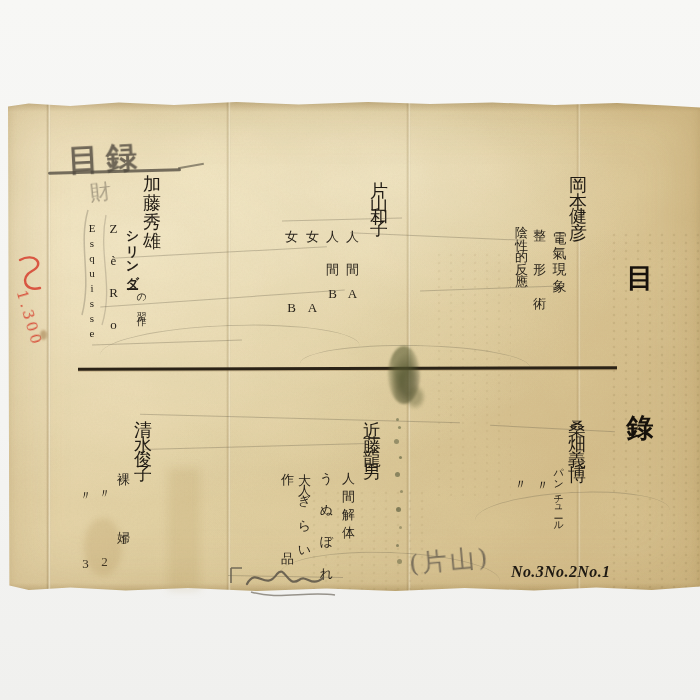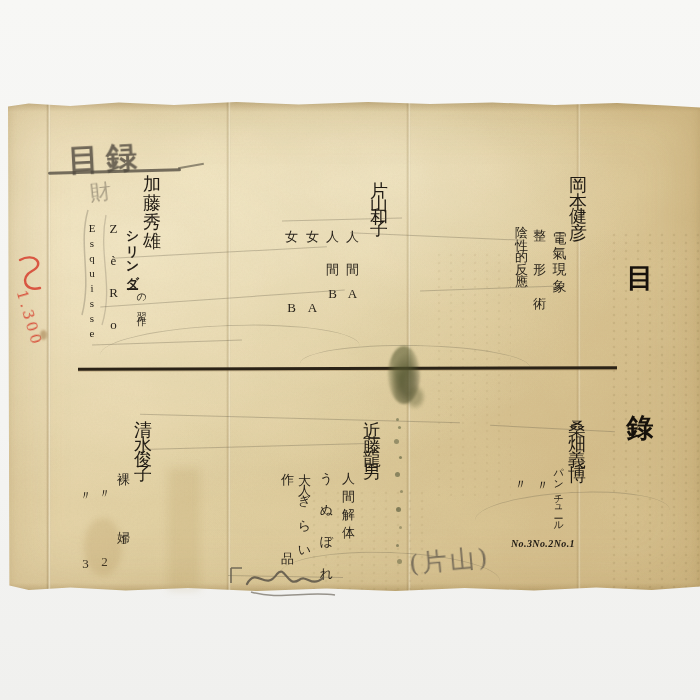--- a/index.html
+++ b/index.html
@@ -53,21 +53,21 @@
   .kondo-name{left:363px;top:407px;letter-spacing:14px;}
   .ko-w1{left:342px;top:462px;font-size:13px;letter-spacing:18px;}
   .ko-w2{left:320px;top:463px;font-size:13px;letter-spacing:17px;}
   .ko-w3{left:298px;top:463px;font-size:13px;letter-spacing:11px;}
   .ko-w4{left:281px;top:463px;font-size:13px;letter-spacing:79px;}
   .kuwahata-name{left:568px;top:406px;letter-spacing:15px;}
   .ku-w1{left:553px;top:461px;font-size:10px;letter-spacing:1.5px;}
   .ku-d1{left:535px;top:473px;font-size:14px;}
   .ku-d2{left:513px;top:472px;font-size:14px;}
 
-  .no-labels{position:absolute;left:511px;top:538px;font-size:10px;font-style:italic;font-weight:bold;color:#1f1a13;letter-spacing:.4px;}
+  .no-labels{position:absolute;left:511px;top:563px;font-size:16px;font-style:italic;font-weight:bold;color:#1f1a13;letter-spacing:.4px;}
 
   .divider{position:absolute;left:78px;top:367px;width:539px;height:3px;background:#2b2317;transform:rotate(-.15deg);box-shadow:0 1px 0 rgba(120,90,45,.3);}
 
   
   .hw{position:absolute;color:rgba(98,90,76,.9);font-family:"DejaVu Serif","Liberation Serif",serif;}
   .hw-title{left:68px;top:138px;font-size:31px;letter-spacing:7px;transform:rotate(-3deg);filter:blur(.4px);font-weight:bold;}
   .hw-underline{position:absolute;left:48px;top:170px;width:133px;height:3px;background:rgba(82,76,64,.78);border-radius:2px;transform:rotate(-1.5deg);}
   .hw-underline2{position:absolute;left:178px;top:165px;width:26px;height:2px;background:rgba(82,76,64,.6);transform:rotate(-10deg);}
   .hw-zai{left:90px;top:178px;font-size:21px;transform:rotate(-6deg);opacity:.55;filter:blur(.3px);}
   .hw-red{left:30px;top:288px;font-size:15px;color:rgba(214,64,46,.88);letter-spacing:3px;transform:rotate(74deg);transform-origin:0 0;filter:blur(.2px);}

